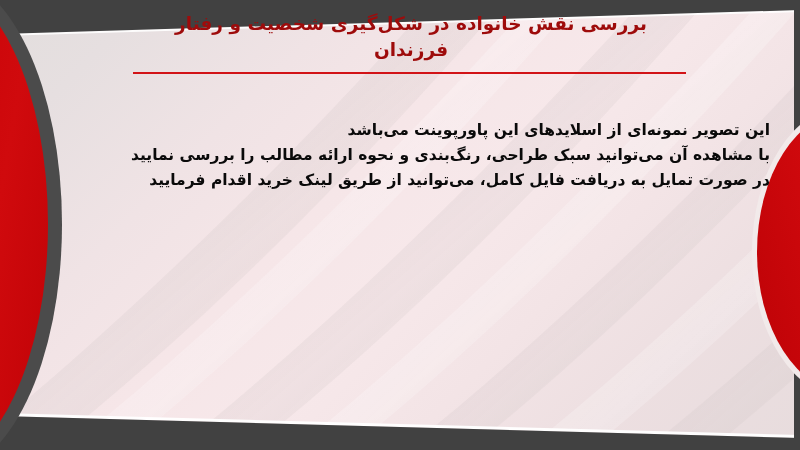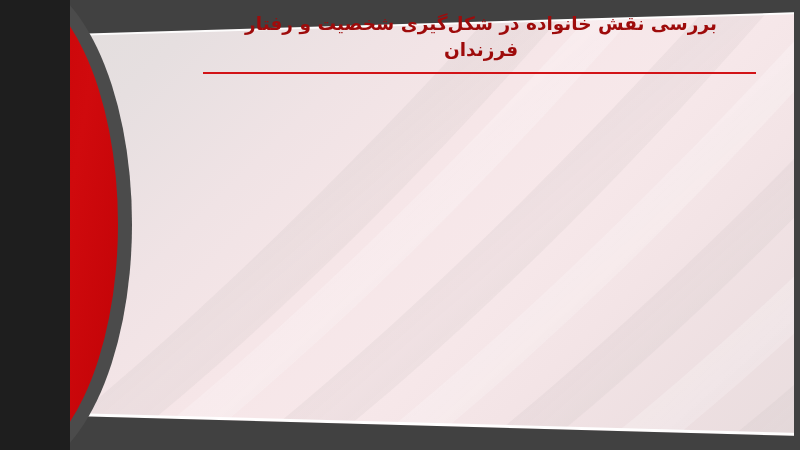--- a/index.html
+++ b/index.html
@@ -2,21 +2,21 @@
 <html lang="fa" dir="rtl"><head>
 <meta charset="utf-8">
 <style>
   html, body {
     margin: 0;
     padding: 0;
     background: #1e1e1e;
   }
   #slide {
     position: relative;
-    width: 730px;
+    width: 800px;
     height: 450px;
     overflow: hidden;
     background: #404040;
     font-family: "DejaVu Sans", "Liberation Sans", sans-serif;
   }
 
   
   .bg-plate {
     position: absolute;
     left: 0; top: 0;
@@ -194,14 +194,19 @@
   <div class="left-ellipse"></div>
 
   <div class="right-circle-outline"></div>
   <div class="right-circle"></div>
 
   <div class="title">بررسی نقش خانواده در شکل‌گیری شخصیت و رفتار
 فرزندان</div>
 
   <div class="title-rule"></div>
 
+  <div class="body-block">
+    <div class="body-line">این تصویر نمونه‌ای از اسلایدهای این پاورپوینت می‌باشد</div>
+    <div class="body-line">با مشاهده آن می‌توانید سبک طراحی، رنگ‌بندی و نحوه ارائه مطالب را بررسی نمایید</div>
+    <div class="body-line">در صورت تمایل به دریافت فایل کامل، می‌توانید از طریق لینک خرید اقدام فرمایید</div>
+  </div>
 
 </div>
 
 </body></html>

